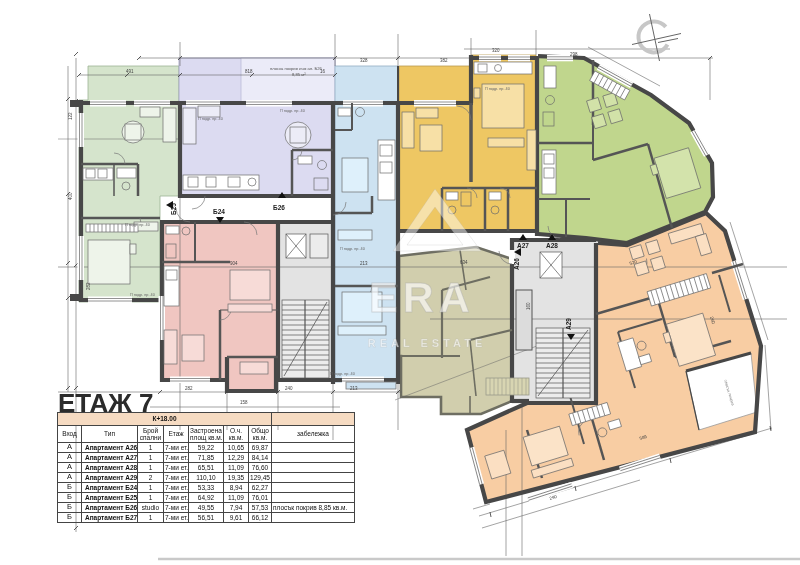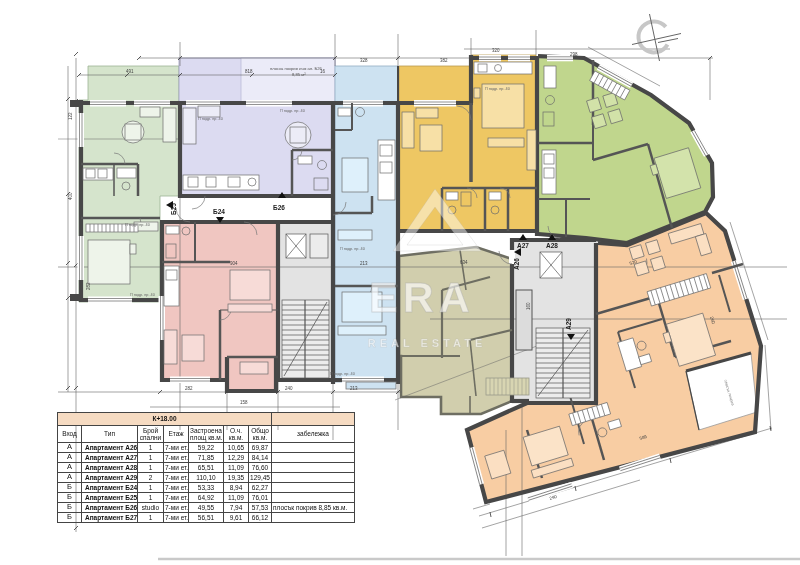--- a/index.html
+++ b/index.html
@@ -686,20 +686,21 @@
 <path d="M 635.8 26.9 A 15.5 15.5 0 1 0 637.5 44.5" fill="none" stroke="#c7c7c7" stroke-width="4"></path>
 
 <line x1="619.5" y1="14" x2="629.5" y2="61" stroke="#666" stroke-width="1"></line>
 <line x1="602" y1="44.5" x2="651" y2="33.5" stroke="#666" stroke-width="1"></line>
 <line x1="628" y1="42.5" x2="648" y2="38.5" stroke="#666" stroke-width="1"></line>
 </g>
 
 <line x1="128" y1="559" x2="800" y2="559" stroke="#c9c9c9" stroke-width="2.5"></line>
 </svg>
 
+<div id="title">ЕТАЖ 7</div>
 
 <table id="tbl">
 <colgroup>
         <col style="width:24px">
         <col style="width:56px">
         <col style="width:26px">
         <col style="width:25px">
         <col style="width:35px">
         <col style="width:25px">
         <col style="width:23px">

